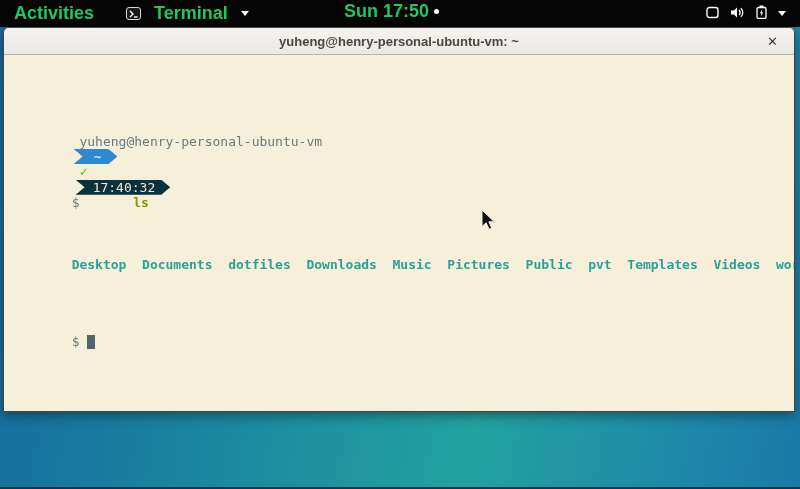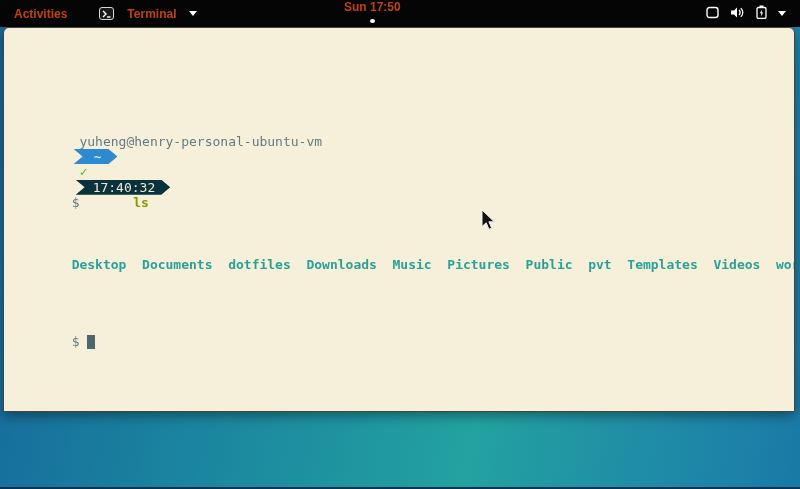--- a/index.html
+++ b/index.html
@@ -10,31 +10,31 @@
     background:linear-gradient(100deg, #15689c 0%, #1d8fa0 42%, #23a2a0 62%, #1e86a8 88%, #1a79a6 100%);
   }
   .screen::after {
     content:""; position:absolute; left:0; right:0; bottom:0; height:2px;
     background:#093350; pointer-events:none;
   }
 
   
   .topbar {
     position:absolute; top:0; left:0; width:800px; height:27px;
-    background:#050505; color:#c2410c; display:flex; align-items:center;
-    font-size:12px; font-weight:700; z-index:30;
+    background:#050505; color:#22c55e; display:flex; align-items:center;
+    font-size:18px; font-weight:700; z-index:30;
   }
   .activities { margin-left:10px; padding:2px 4px; cursor:default; }
   .appmenu { margin-left:28px; display:flex; align-items:center; gap:13px; }
   .appmenu-icon {
     width:15px; height:13px; border:1px solid #d8d8d8; border-radius:3px;
     background:#1a1a1a; display:flex; align-items:center; justify-content:center;
   }
   .chev-down { width:0; height:0; border-left:4px solid transparent; border-right:4px solid transparent; border-top:5px solid #ffffff; }
-  .clock { position:absolute; left:344px; top:0; height:23px; display:flex; align-items:center; gap:5px;flex-direction:column; }
+  .clock { position:absolute; left:344px; top:0; height:23px; display:flex; align-items:center; gap:5px; }
   .notif-dot { width:5px; height:5px; border-radius:50%; background:#ffffff; }
   .status-icons { margin-left:auto; margin-right:10px; display:flex; align-items:center; gap:11px; height:27px; padding:0 4px; }
 
   
   .window {
     position:absolute; left:3px; top:27px; width:792px; height:385px;
     border:1px solid #45443f; border-radius:6px 6px 0 0;
     box-shadow:0 4px 12px rgba(0,0,0,0.38);
     background:#f6f0da; overflow:hidden; z-index:10;
   }
@@ -119,20 +119,24 @@
           <rect x="3.5" y="0.5" width="4" height="1.5" fill="#ffffff"></rect>
           <rect x="1" y="2.5" width="9" height="11" rx="1.5" fill="none" stroke="#ffffff" stroke-width="1.3"></rect>
           <polygon points="6.2,4.5 3.8,8.2 5.3,8.2 4.8,11.5 7.2,7.6 5.7,7.6" fill="#ffffff"></polygon>
         </svg>
       </span>
       <span class="chev-down"></span>
     </div>
   </div>
 
   <div class="window">
+    <div class="titlebar">
+      <span>yuheng@henry-personal-ubuntu-vm: ~</span>
+      <span class="close-btn">✕</span>
+    </div>
 
     <div class="term">
 
       <div class="tline">
         <span> yuheng@henry-personal-ubuntu-vm</span>
         <span class="seg seg-path">~</span>
         <span class="check">✓</span>
         <span class="seg seg-time">17:40:32</span>
       </div>
 

